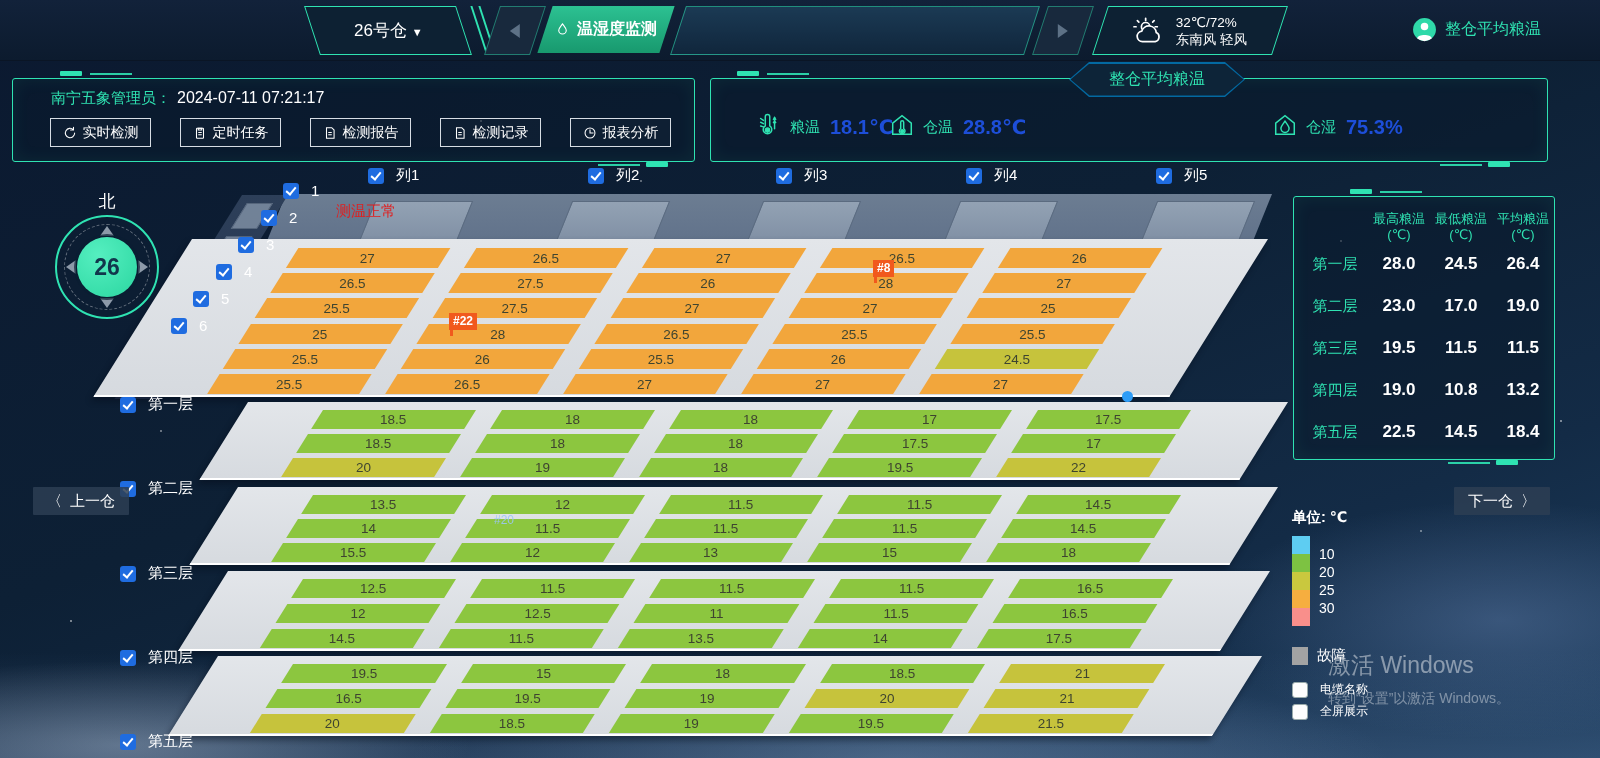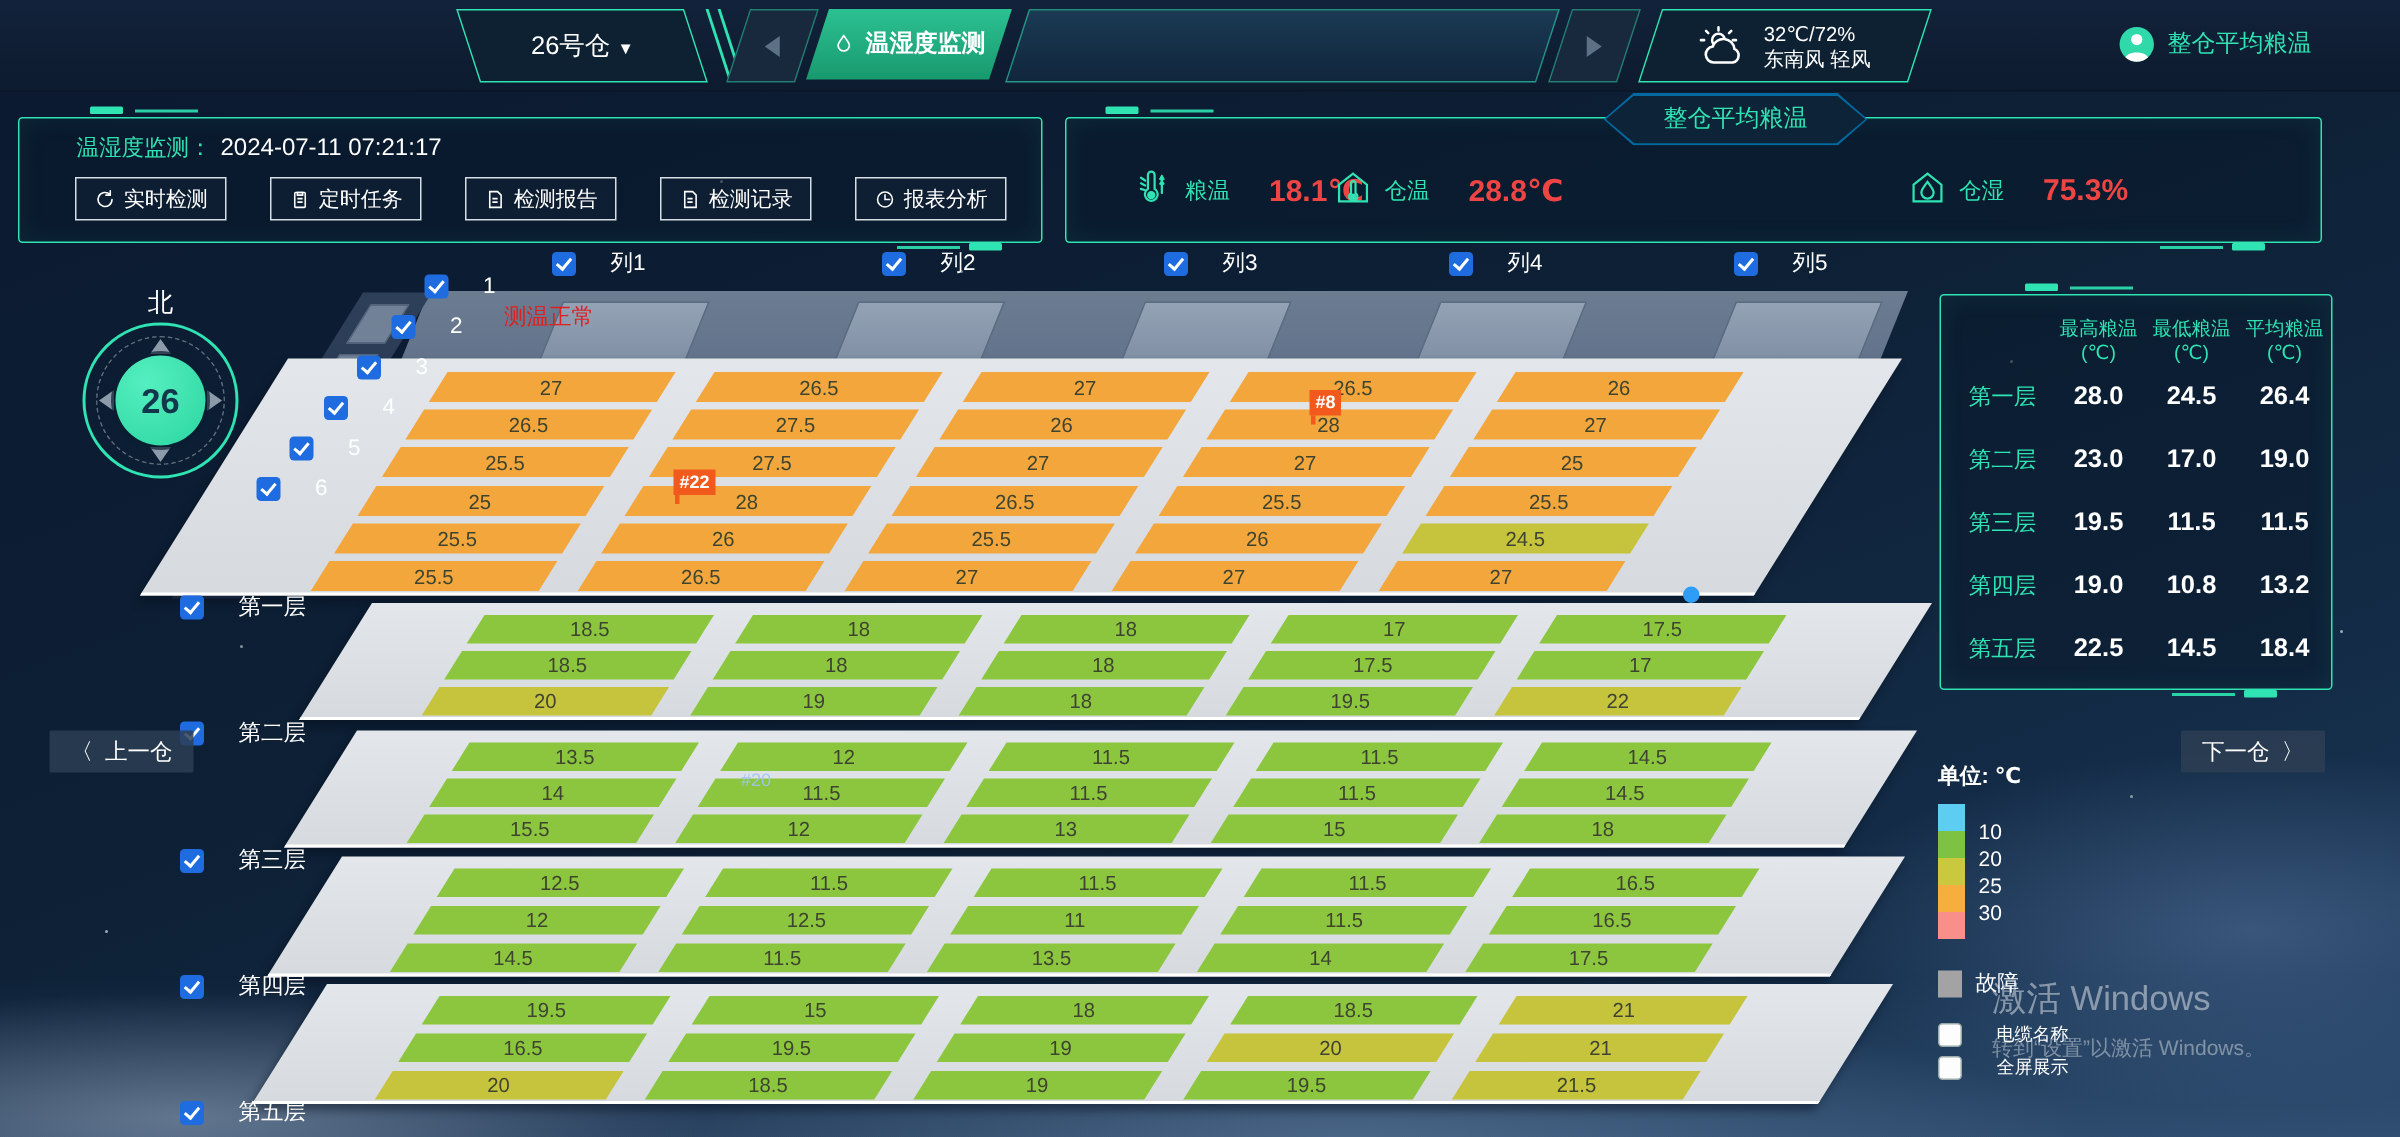--- a/index.html
+++ b/index.html
@@ -72,41 +72,41 @@
   #avg-panel{left:710px;top:78px;width:836px;height:82px;}
   #avg-badge{position:absolute;left:358px;top:-17px;width:176px;height:35px;z-index:13;
     clip-path:polygon(20px 0,calc(100% - 20px) 0,100% 50%,calc(100% - 20px) 100%,20px 100%,0 50%);
     background:#0369a1;}
   #avg-badge .in{position:absolute;inset:1.5px;background:#0d2438;display:flex;align-items:center;justify-content:center;
     clip-path:polygon(19px 0,calc(100% - 19px) 0,100% 50%,calc(100% - 19px) 100%,19px 100%,0 50%);
     color:#2fe3b2;font-size:16px;}
   .stat{position:absolute;top:33px;display:flex;align-items:center;gap:8px;}
   .stat svg{width:26px;height:26px;stroke:#2fe3b2;fill:none;stroke-width:1.6;}
   .stat .lbl{color:#2fe3b2;font-size:15px;}
-  .stat .val{color:#ef4444;font-size:20px;font-weight:bold;margin-left:18px;}
+  .stat .val{color:#1d4ed8;font-size:20px;font-weight:bold;margin-left:2px;}
   
   #compass{left:52px;top:190px;width:110px;height:130px;z-index:10;}
   #compass .north{text-align:center;font-size:17px;margin-bottom:2px;}
   #compass .ring{position:relative;width:100px;height:100px;margin:0 auto;border-radius:50%;
     border:2px solid #2fe3b2;background:rgba(12,30,52,.65);}
   #compass .ticks{position:absolute;inset:7px;border-radius:50%;border:1px dashed rgba(255,255,255,.35);}
   #compass .core{position:absolute;left:50%;top:50%;width:60px;height:60px;margin:-30px 0 0 -30px;border-radius:50%;
     background:radial-gradient(circle at 35% 30%,#55efc0,#2bd6a0);display:flex;align-items:center;justify-content:center;
     color:#12364c;font-size:23px;font-weight:bold;box-shadow:0 0 0 3px rgba(10,30,50,.7);}
   .cmp-ar{position:absolute;width:0;height:0;border-style:solid;}
   .cmp-up{left:50%;top:9px;margin-left:-7px;border-width:0 7px 10px 7px;border-color:transparent transparent #8d9aa9 transparent;}
   .cmp-dn{left:50%;bottom:9px;margin-left:-7px;border-width:10px 7px 0 7px;border-color:#8d9aa9 transparent transparent transparent;}
   .cmp-lf{top:50%;left:9px;margin-top:-7px;border-width:7px 10px 7px 0;border-color:transparent #8d9aa9 transparent transparent;}
   .cmp-rt{top:50%;right:9px;margin-top:-7px;border-width:7px 0 7px 10px;border-color:transparent transparent transparent #8d9aa9;}
   
   .cb{width:16px;height:16px;background:#1f6ce0;border-radius:3px;position:relative;flex:none;display:inline-block;}
   .cb::after{content:"";position:absolute;left:5px;top:2px;width:4px;height:8px;border:solid #fff;border-width:0 2px 2px 0;transform:rotate(40deg);}
   .cb.un{background:#fdfdfd;border:1px solid #9aa;box-sizing:border-box;}
   .cb.un::after{display:none;}
-  .cbl{position:absolute;display:flex;align-items:center;gap:23px;font-size:15px;color:#fff;cursor:pointer;z-index:20;}
+  .cbl{position:absolute;display:flex;align-items:center;gap:12px;font-size:15px;color:#fff;cursor:pointer;z-index:20;}
   
   #warehouse{position:absolute;inset:0;z-index:5;}
   #wall{position:absolute;left:286px;top:194px;width:986px;height:52px;transform:skewX(-22deg);transform-origin:top left;
     background:linear-gradient(180deg,#6c7d92,#60718a);}
   #wall .door{position:absolute;top:7px;width:96px;height:45px;background:linear-gradient(180deg,#93a2b4,#7d8da2);border:1px solid #5b6b80;}
   #lwall{position:absolute;left:242px;top:195px;width:46px;height:204px;transform:skewX(-32deg);transform-origin:top left;
     background:linear-gradient(180deg,#2d3f59,#243450);}
   #lwall .vent{position:absolute;left:10px;width:24px;height:24px;background:#7e8ea3;opacity:.85;border:1px solid #5c6c82;}
   .platform{position:absolute;transform:skewX(-32deg);transform-origin:top left;
     background:linear-gradient(180deg,#e3e6ea,#d6dadf);box-shadow:0 4px 6px rgba(5,12,25,.45),inset 0 -2px 0 #fff;}
@@ -195,21 +195,21 @@
       <path d="M4.8 20.5c1.2-4.4 13.2-4.4 14.4 0a11 11 0 0 1-14.4 0z" fill="#fff"></path>
     </svg>
     <span class="name">整仓平均粮温</span>
   </div>
 </div>
 
 <div class="acc" style="left:60px;top:71px"></div>
 <div class="accline" style="left:90px;top:73px"></div>
 <div id="det-panel" class="abs frame">
   <div id="det-time">
-    <span class="lbl">温湿度监测：</span><span class="val">2024-07-11 07:21:17</span>
+    <span class="lbl">南宁五象管理员：</span><span class="val">2024-07-11 07:21:17</span>
   </div>
   <div id="det-buttons">
       <div class="det-btn">
         <svg viewBox="0 0 24 24">
           <path d="M20 12a8 8 0 1 1-2.3-5.6M18 2v5h-5" stroke-linecap="round"></path>
         </svg>
         <span>实时检测</span>
       </div>
       <div class="det-btn">
         <svg viewBox="0 0 24 24">

